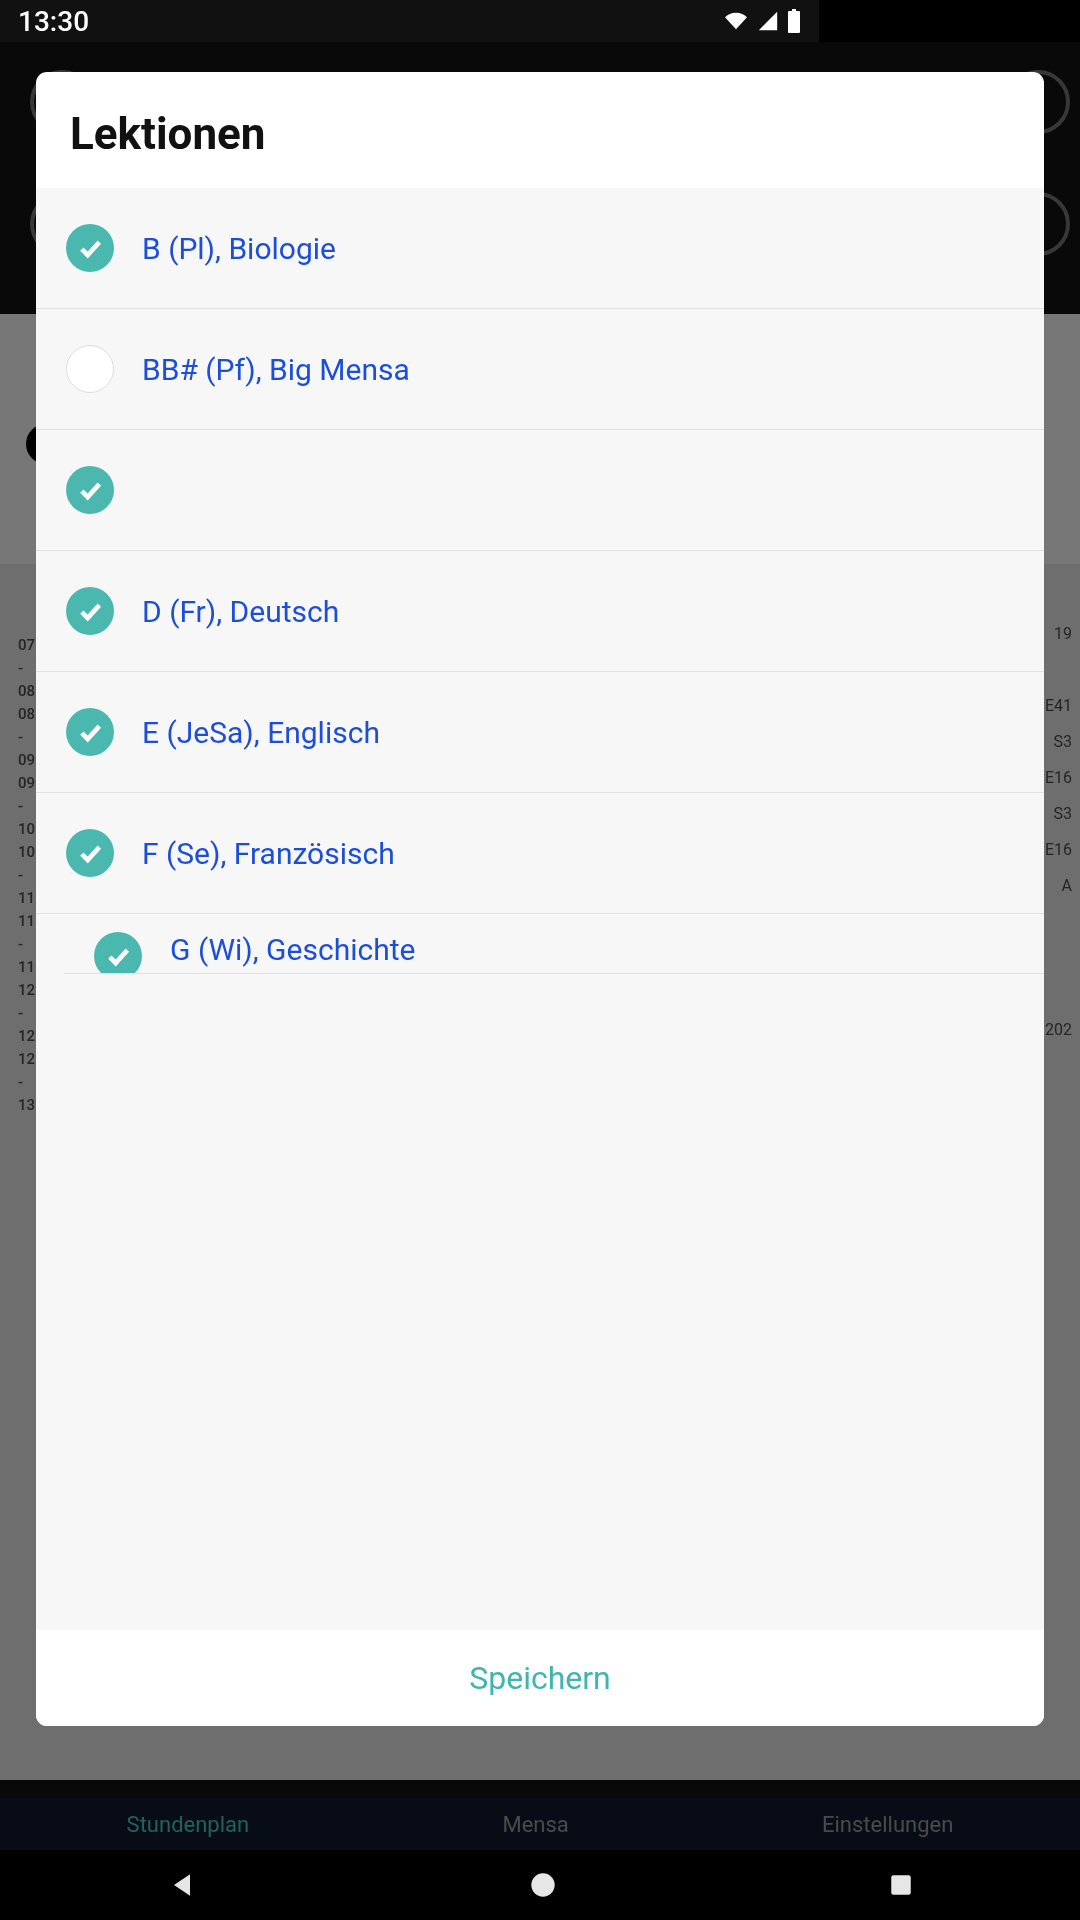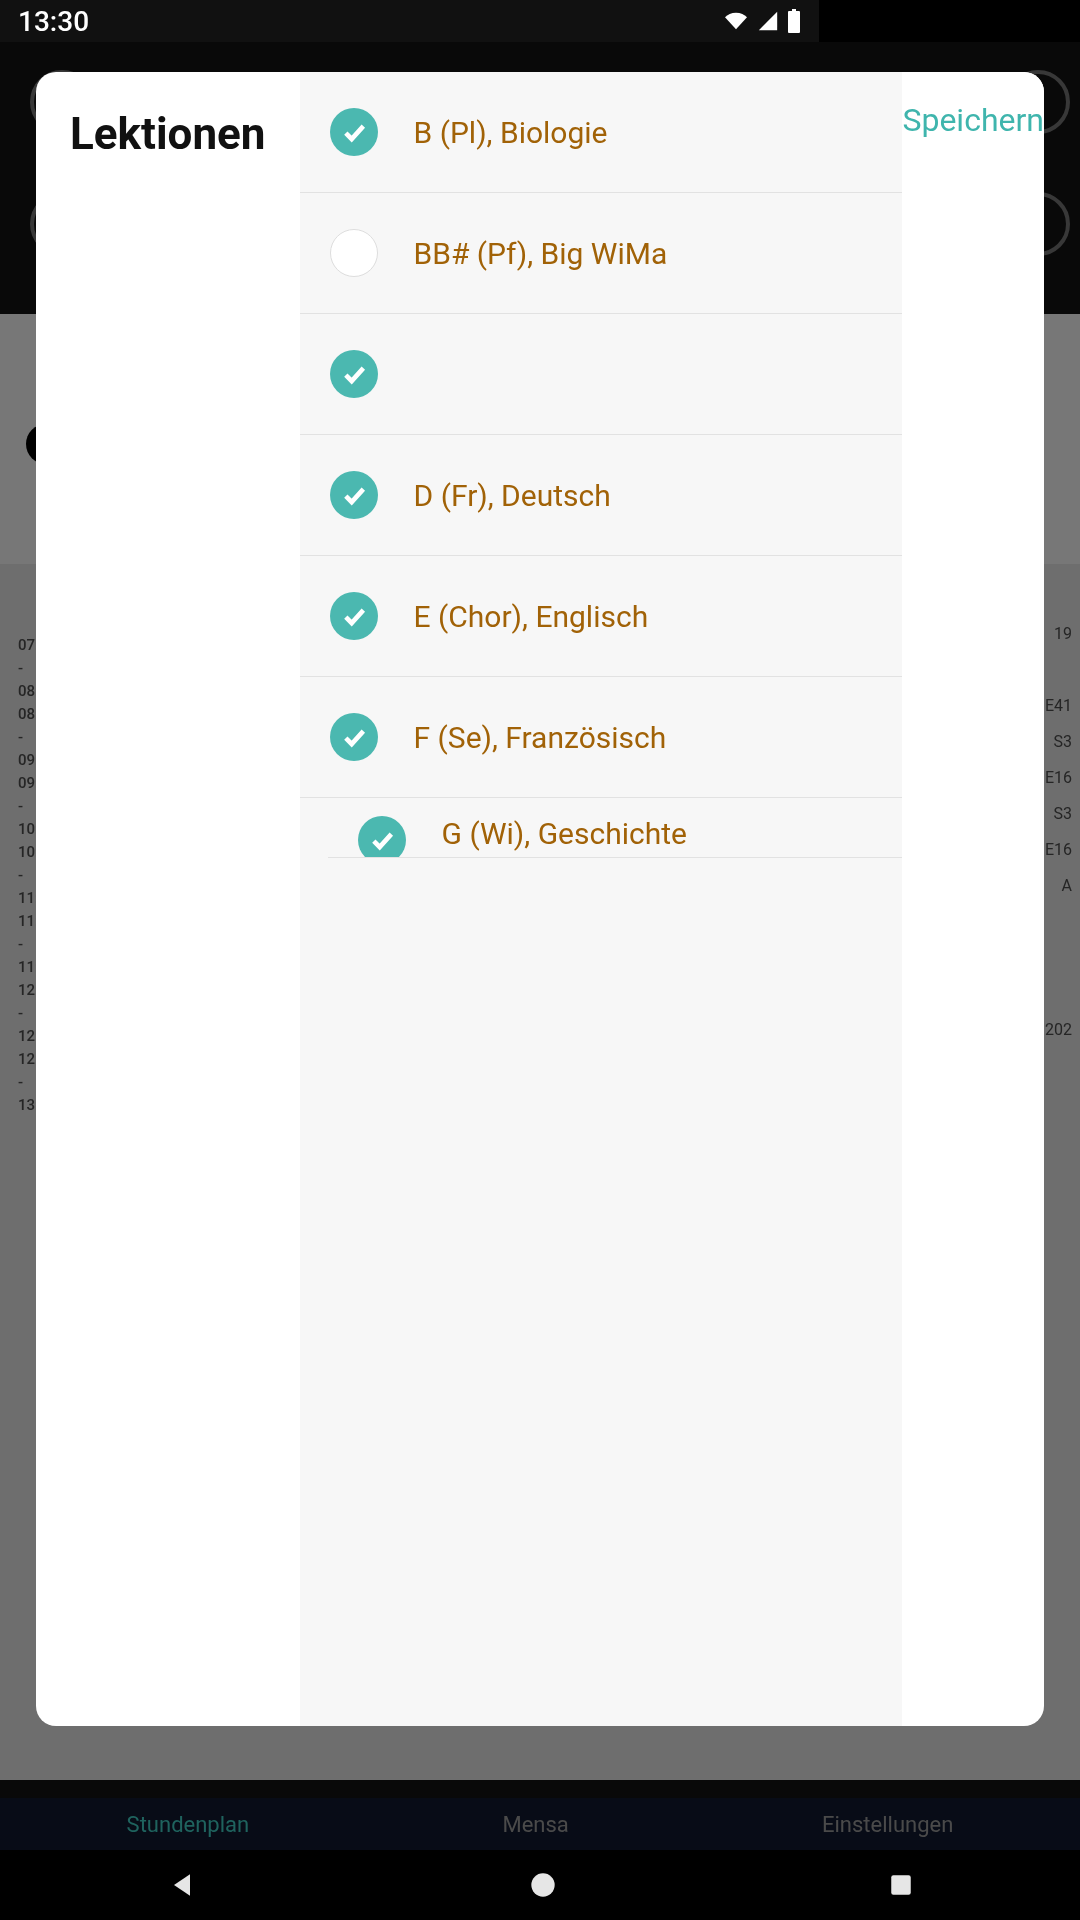--- a/index.html
+++ b/index.html
@@ -64,35 +64,35 @@
     background: #000; display: flex; justify-content: space-around; align-items: center;
   }
   .navbar svg { fill: #e6e6e6; }
 
   
   .scrim {
     position: absolute; inset: 42px 0 70px 0; background: rgba(0,0,0,0.45);
   }
   .dialog {
     position: absolute; left: 36px; right: 36px; top: 72px; bottom: 194px;
-    background: #fff; border-radius: 20px; overflow: hidden;
-    display: flex; flex-direction: row;
+    background: #fff; border-radius: 11px; overflow: hidden;
+    display: flex; flex-direction: column;
   }
   .dialog-title {
     font-size: 44px; font-weight: 700; color: #111;
     padding: 36px 34px 28px 34px;
   }
   .dialog-list {
     flex: 1; overflow: hidden; background: #f7f7f7;
   }
   .lesson-row {
-    display: flex; align-items: center; gap: 36px;
+    display: flex; align-items: center; gap: 28px;
     padding: 0 30px; height: 121px;
     border-bottom: 1px solid #e2e2e2;
-    font-size: 30px; color: #a16207;
+    font-size: 30px; color: #1d4ed8;
   }
   .lesson-row:last-child { height: 60px; align-items: flex-start; padding-top: 18px; overflow: hidden; margin-left: 28px; }
   .check {
     width: 48px; height: 48px; border-radius: 50%;
     flex-shrink: 0; display: flex; align-items: center; justify-content: center;
   }
   .check.on { background: #4bb8b0; }
   .check.off { background: #fff; border: 1px solid #ddd; }
   .check svg { stroke: #fff; stroke-width: 4; fill: none; }
   .dialog-footer {
@@ -196,21 +196,21 @@
       <div class="lesson-row">
         <div class="check on">
           <svg width="28" height="28" viewBox="0 0 24 24">
             <polyline points="5 13 10 18 20 7"></polyline>
           </svg>
         </div>
         <span>B (Pl), Biologie</span>
       </div>
       <div class="lesson-row">
         <div class="check off"></div>
-        <span>BB# (Pf), Big WiMa</span>
+        <span>BB# (Pf), Big Mensa</span>
       </div>
       <div class="lesson-row">
         <div class="check on">
           <svg width="28" height="28" viewBox="0 0 24 24">
             <polyline points="5 13 10 18 20 7"></polyline>
           </svg>
         </div>
       </div>
       <div class="lesson-row">
         <div class="check on">
@@ -219,21 +219,21 @@
           </svg>
         </div>
         <span>D (Fr), Deutsch</span>
       </div>
       <div class="lesson-row">
         <div class="check on">
           <svg width="28" height="28" viewBox="0 0 24 24">
             <polyline points="5 13 10 18 20 7"></polyline>
           </svg>
         </div>
-        <span>E (Chor), Englisch</span>
+        <span>E (JeSa), Englisch</span>
       </div>
       <div class="lesson-row">
         <div class="check on">
           <svg width="28" height="28" viewBox="0 0 24 24">
             <polyline points="5 13 10 18 20 7"></polyline>
           </svg>
         </div>
         <span>F (Se), Französisch</span>
       </div>
       <div class="lesson-row">

